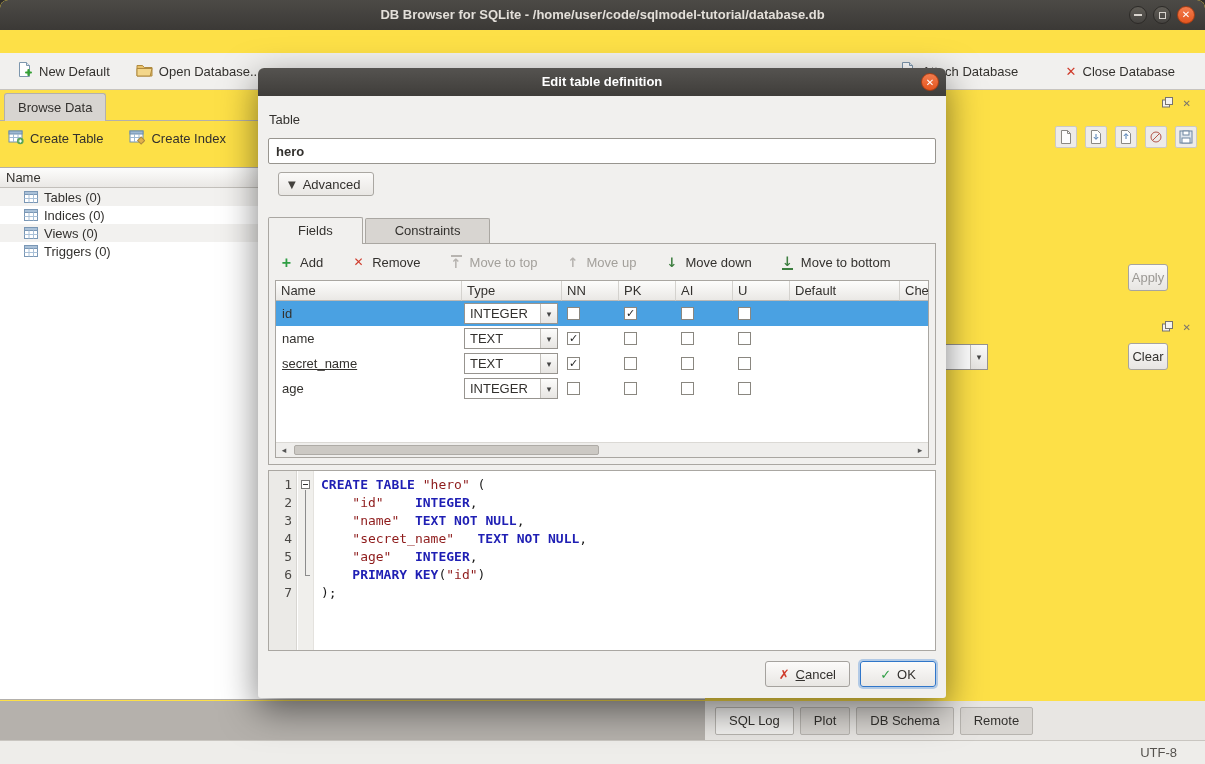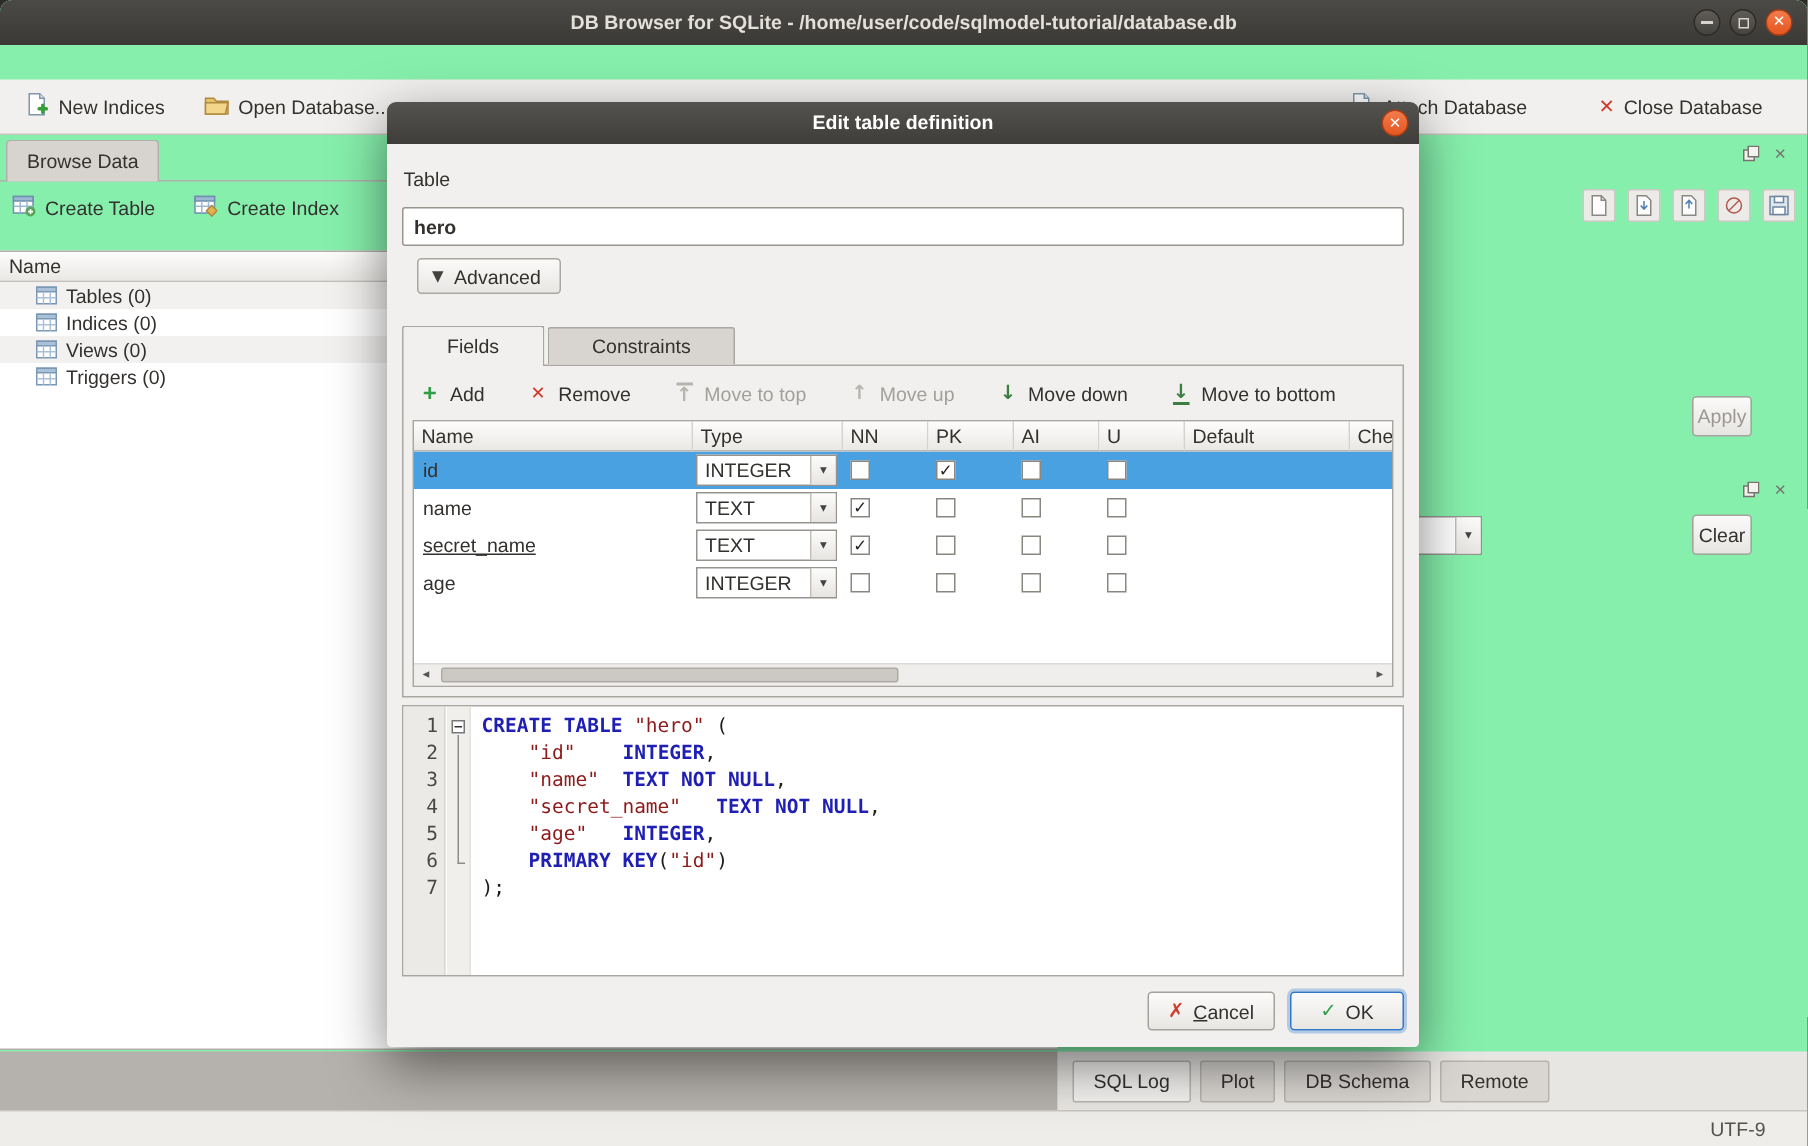--- a/index.html
+++ b/index.html
@@ -1,19 +1,19 @@
 <!DOCTYPE html>
 <html><head>
 <meta charset="utf-8">
 <style>
   *{margin:0;padding:0;box-sizing:border-box;}
   html,body{width:1205px;height:764px;}
   body{font-family:"Liberation Sans",sans-serif;font-size:13px;color:#33312e;background:#2e2c2a;}
   .glyph{font-family:"DejaVu Sans",sans-serif;}
-  .screen{position:relative;width:1205px;height:764px;background:#86efac;border-radius:8px 8px 0 0;overflow:hidden;}
+  .screen{position:relative;width:1205px;height:764px;background:#fde047;border-radius:8px 8px 0 0;overflow:hidden;}
 
   
   .titlebar{position:absolute;left:0;top:0;width:100%;height:30px;background:linear-gradient(#4c4a46,#3b3936);border-radius:8px 8px 0 0;}
   .titlebar .title{position:absolute;left:0;right:0;top:0;line-height:30px;text-align:center;color:#e3dfd9;font-weight:bold;font-size:13px;}
   .wbtn{position:absolute;top:6px;width:18px;height:18px;border-radius:50%;background:linear-gradient(#605d57,#454340);border:1px solid #2d2b28;display:flex;align-items:center;justify-content:center;}
   .wbtn.close{background:linear-gradient(#f37c4e,#e4561f);border-color:#a63d14;}
   .wbtn .mini{width:8px;height:2px;background:#d8d4ce;}
   .wbtn .maxi{width:7px;height:7px;border:1px solid #d8d4ce;}
   .wbtn .x{color:#fff;font-size:10px;font-weight:bold;line-height:1;}
 
@@ -133,21 +133,21 @@
 
 
   <div class="toolbar">
     <div class="tbtn">
       <span><svg width="17" height="17" viewBox="0 0 17 17">
             <path d="M3.5 1.5h7l3 3v11h-10z" fill="#fff" stroke="#7d96ad"></path>
             <path d="M10.5 1.5v3h3" fill="#dfe8f0" stroke="#7d96ad"></path>
             <rect x="9" y="10.4" width="7" height="2.2" rx="1" fill="#35a035"></rect>
             <rect x="11.4" y="8" width="2.2" height="7" rx="1" fill="#35a035"></rect>
           </svg></span>
-      <span>New Indices</span>
+      <span>New Default</span>
     </div>
     <div class="tbtn">
       <span><svg width="17" height="17" viewBox="0 0 17 17">
             <path d="M1 4.5h5.5l1.8 2H16v8.5H1z" fill="#e9c16b" stroke="#b08a3e"></path>
             <path d="M1 7.5h15l-1.8 7.5H1z" fill="#f3d68a" stroke="#b08a3e"></path>
           </svg></span>
       <span>Open Database...</span>
     </div>
     <div class="tbtn abs-attach">
       <span><svg width="17" height="17" viewBox="0 0 17 17">
@@ -306,21 +306,21 @@
 
   <div class="strip-left"></div>
   <div class="strip-right"></div>
   <div class="btabs" id="btabs">
       <div class="btab act">SQL Log</div>
       <div class="btab">Plot</div>
       <div class="btab">DB Schema</div>
       <div class="btab">Remote</div>
     </div>
   <div class="statusbar">
-    <span class="enc">UTF-9</span>
+    <span class="enc">UTF-8</span>
   </div>
 
   <div class="dialog">
     <div class="dhead">
       <div class="dtitle">Edit table definition</div>
       <span class="dclose">
           <span class="glyph">✕</span>
         </span>
     </div>
     <div class="dlabel">Table</div>

